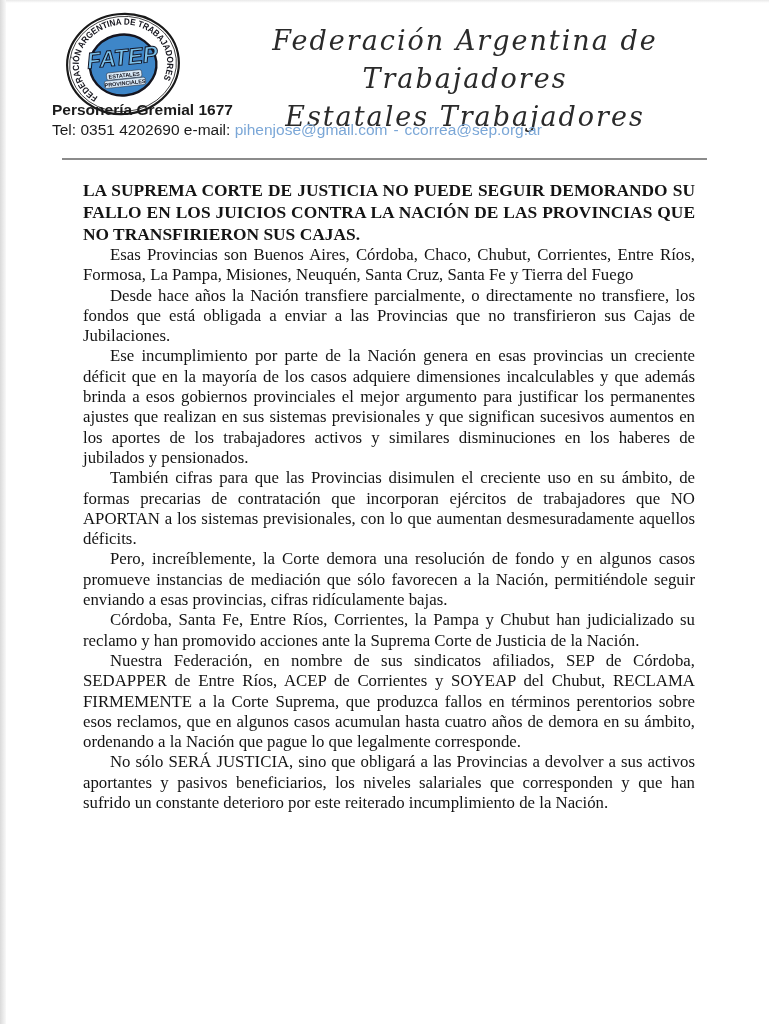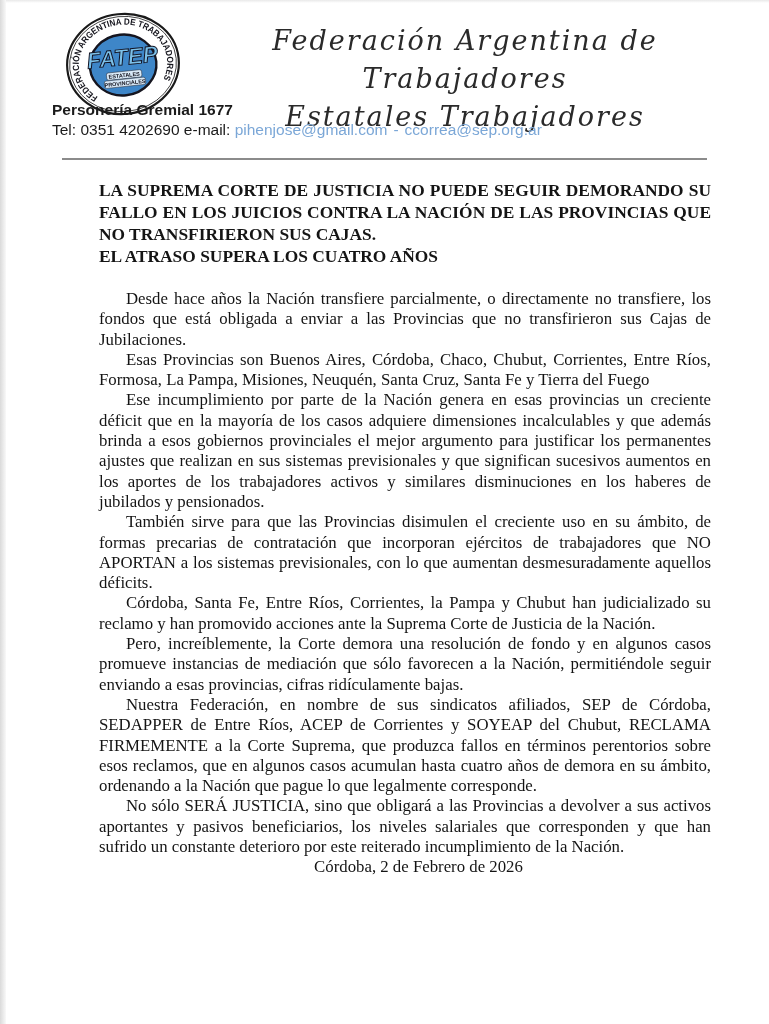--- a/index.html
+++ b/index.html
@@ -29,21 +29,21 @@
     text-align:left;
     font-family:Liberation Sans, sans-serif;
     font-size:15.5px; line-height:19.5px; color:#1b1b1b; }
   .contact .bold { font-weight:bold; }
   .email-link { text-decoration:none; cursor:pointer; }
   .email-sep { margin:0 6px; }
   .divider { position:absolute; top:158px; left:62px; width:645px; height:2px;
     background:#8b8b8b; }
 
   
-  .doc-body { position:absolute; top:179px; left:99px; width:612px;
+  .doc-body { position:absolute; top:179px; left:83px; width:612px;
     font-size:16.8px; line-height:20.3px; text-align:justify; color:#141414; }
   .headline-p1 { margin:0; font-weight:bold; font-size:17.4px; line-height:22px; }
   .headline-p2 { margin:0 0 22px 0; font-weight:bold; font-size:17.4px; line-height:22px;
     text-align:left; }
   .doc-body p.para { margin:0; text-indent:27px; }
   .date-line { margin-top:22px; text-align:center; text-indent:0; }
 
   
   .ring-text { font-family:"Liberation Sans", sans-serif; font-weight:bold;
     fill:#15151d; }
@@ -88,26 +88,24 @@
     <div>
       <span>Tel: 0351 4202690  e-mail:</span>
       <a class="email-link" style="color:#7BA7D7">pihenjose@gmail.com</a><span class="email-sep" style="color:#7BA7D7">-</span><a class="email-link" style="color:#7BA7D7">ccorrea@sep.org.ar</a>
     </div>
   </div>
 
   <div class="divider"></div>
 
   <div class="doc-body">
     <p class="headline-p1">LA SUPREMA CORTE DE JUSTICIA NO PUEDE SEGUIR DEMORANDO SU FALLO EN LOS JUICIOS CONTRA LA NACIÓN DE LAS PROVINCIAS QUE NO TRANSFIRIERON SUS CAJAS.</p>
-    <p class="headline-p2">EL ATRASO SUPERA LOS CUATRO AÑOS</p>
 
+    <p class="para">Esas Provincias son Buenos Aires, Córdoba, Chaco, Chubut, Corrientes, Entre Ríos, Formosa, La Pampa, Misiones, Neuquén, Santa Cruz, Santa Fe y Tierra del Fuego</p>
     <p class="para">Desde hace años la Nación transfiere parcialmente, o directamente no transfiere, los fondos que está obligada a enviar a las Provincias que no transfirieron sus Cajas de Jubilaciones.</p>
-    <p class="para">Esas Provincias son Buenos Aires, Córdoba, Chaco, Chubut, Corrientes, Entre Ríos, Formosa, La Pampa, Misiones, Neuquén, Santa Cruz, Santa Fe y Tierra del Fuego</p>
     <p class="para">Ese incumplimiento por parte de la Nación genera en esas provincias un creciente déficit que en la mayoría de los casos adquiere dimensiones incalculables y que además brinda a esos gobiernos provinciales el mejor argumento para justificar los permanentes ajustes que realizan en sus sistemas previsionales y que significan sucesivos aumentos en los aportes de los trabajadores activos y similares disminuciones en los haberes de jubilados y pensionados.</p>
-    <p class="para">También sirve para que las Provincias disimulen el creciente uso en su ámbito, de formas precarias de contratación que incorporan ejércitos de trabajadores que NO APORTAN a los sistemas previsionales, con lo que aumentan desmesuradamente aquellos déficits.</p>
+    <p class="para">También cifras para que las Provincias disimulen el creciente uso en su ámbito, de formas precarias de contratación que incorporan ejércitos de trabajadores que NO APORTAN a los sistemas previsionales, con lo que aumentan desmesuradamente aquellos déficits.</p>
+    <p class="para">Pero, increíblemente, la Corte demora una resolución de fondo y en algunos casos promueve instancias de mediación que sólo favorecen a la Nación, permitiéndole seguir enviando a esas provincias, cifras ridículamente bajas.</p>
     <p class="para">Córdoba, Santa Fe, Entre Ríos, Corrientes, la Pampa y Chubut han judicializado su reclamo y han promovido acciones ante la Suprema Corte de Justicia de la Nación.</p>
-    <p class="para">Pero, increíblemente, la Corte demora una resolución de fondo y en algunos casos promueve instancias de mediación que sólo favorecen a la Nación, permitiéndole seguir enviando a esas provincias, cifras ridículamente bajas.</p>
     <p class="para">Nuestra Federación, en nombre de sus sindicatos afiliados, SEP de Córdoba, SEDAPPER de Entre Ríos, ACEP de Corrientes y SOYEAP del Chubut, RECLAMA FIRMEMENTE a la Corte Suprema, que produzca fallos en términos perentorios sobre esos reclamos, que en algunos casos acumulan hasta cuatro años de demora en su ámbito, ordenando a la Nación que pague lo que legalmente corresponde.</p>
     <p class="para">No sólo SERÁ JUSTICIA, sino que obligará a las Provincias a devolver a sus activos aportantes y pasivos beneficiarios, los niveles salariales que corresponden y que han sufrido un constante deterioro por este reiterado incumplimiento de la Nación.</p>
 
-    <p class="para date-line">Córdoba, 2 de Febrero de 2026</p>
   </div>
 </div>
 
 </body></html>

